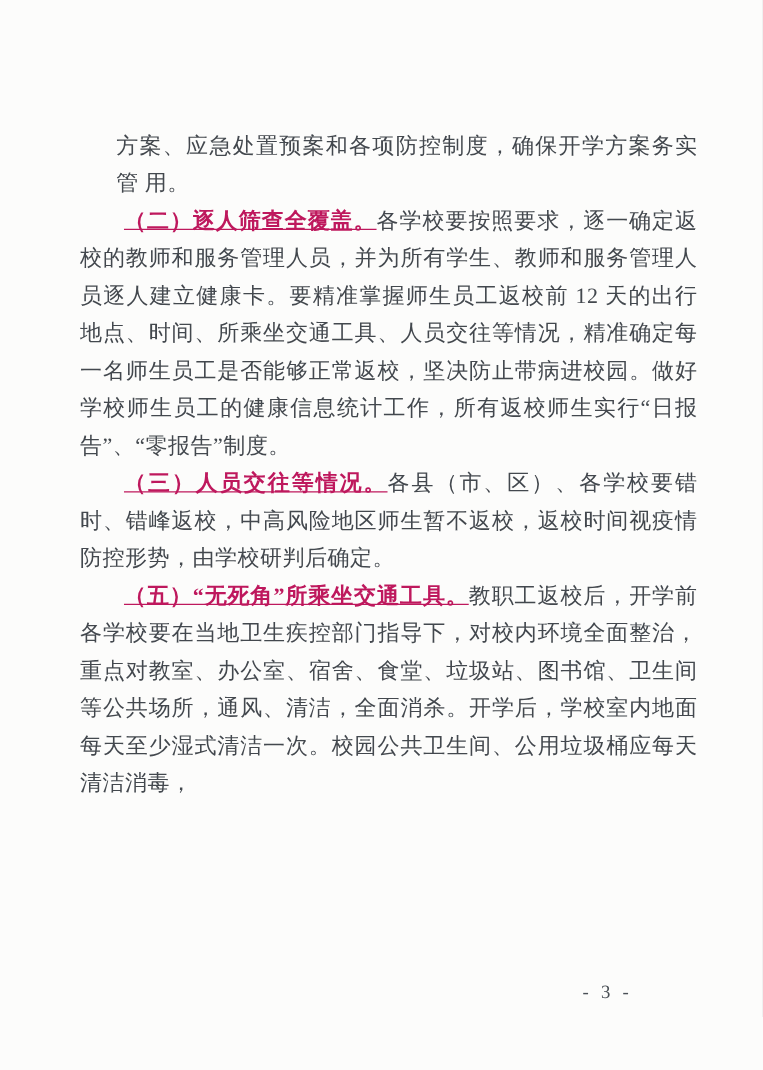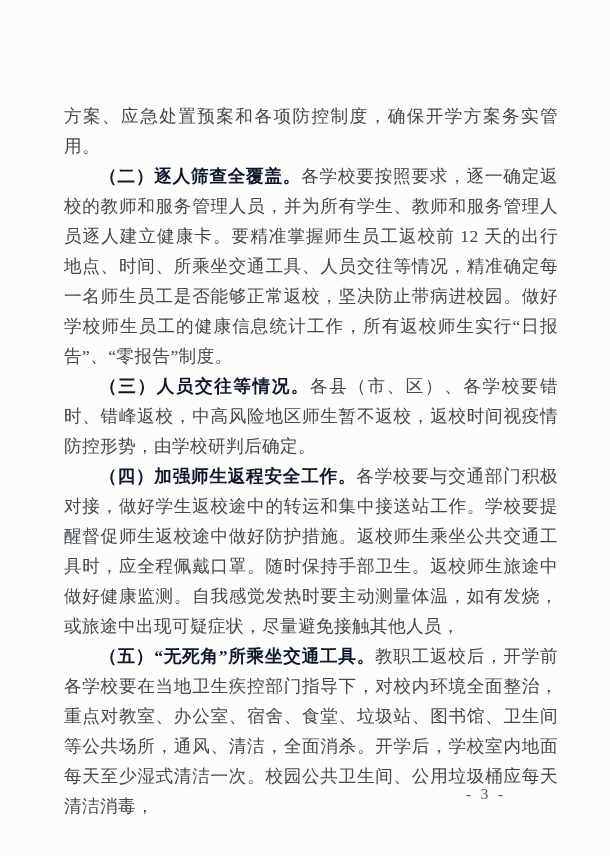--- a/index.html
+++ b/index.html
@@ -27,24 +27,26 @@
     text-align: justify;
     color: #43484e;
   }
   .para {
     margin: 0;
     padding: 0;
     text-indent: 2em;
   }
   .para.continuation {
     text-indent: 0;
+    margin-left: 29px;
   }
   .para-heading {
     font-weight: bold;
-    color: #0f172a;
+    color: #be185d;
+    text-decoration: underline;
   }
   .para-body {
     font-weight: normal;
   }
   .page-number {
     position: absolute;
     top: 786px;
     left: 466px;
     font-size: 15px;
     letter-spacing: 3px;
@@ -63,23 +65,20 @@
     </p>
 
     <p class="para">
       <span class="para-heading">（二）逐人筛查全覆盖。</span><span class="para-body">各学校要按照要求，逐一确定返校的教师和服务管理人员，并为所有学生、教师和服务管理人员逐人建立健康卡。要精准掌握师生员工返校前 12 天的出行地点、时间、所乘坐交通工具、人员交往等情况，精准确定每一名师生员工是否能够正常返校，坚决防止带病进校园。做好学校师生员工的健康信息统计工作，所有返校师生实行“日报告”、“零报告”制度。</span>
     </p>
 
     <p class="para">
       <span class="para-heading">（三）人员交往等情况。</span><span class="para-body">各县（市、区）、各学校要错时、错峰返校，中高风险地区师生暂不返校，返校时间视疫情防控形势，由学校研判后确定。</span>
     </p>
 
-    <p class="para">
-      <span class="para-heading">（四）加强师生返程安全工作。</span><span class="para-body">各学校要与交通部门积极对接，做好学生返校途中的转运和集中接送站工作。学校要提醒督促师生返校途中做好防护措施。返校师生乘坐公共交通工具时，应全程佩戴口罩。随时保持手部卫生。返校师生旅途中做好健康监测。自我感觉发热时要主动测量体温，如有发烧，或旅途中出现可疑症状，尽量避免接触其他人员，</span>
-    </p>
 
     <p class="para">
       <span class="para-heading">（五）“无死角”所乘坐交通工具。</span><span class="para-body">教职工返校后，开学前各学校要在当地卫生疾控部门指导下，对校内环境全面整治，重点对教室、办公室、宿舍、食堂、垃圾站、图书馆、卫生间等公共场所，通风、清洁，全面消杀。开学后，学校室内地面每天至少湿式清洁一次。校园公共卫生间、公用垃圾桶应每天清洁消毒，</span>
     </p>
 
   </div>
 
   <div class="page-number">- 3 -</div>
 </div>
 

